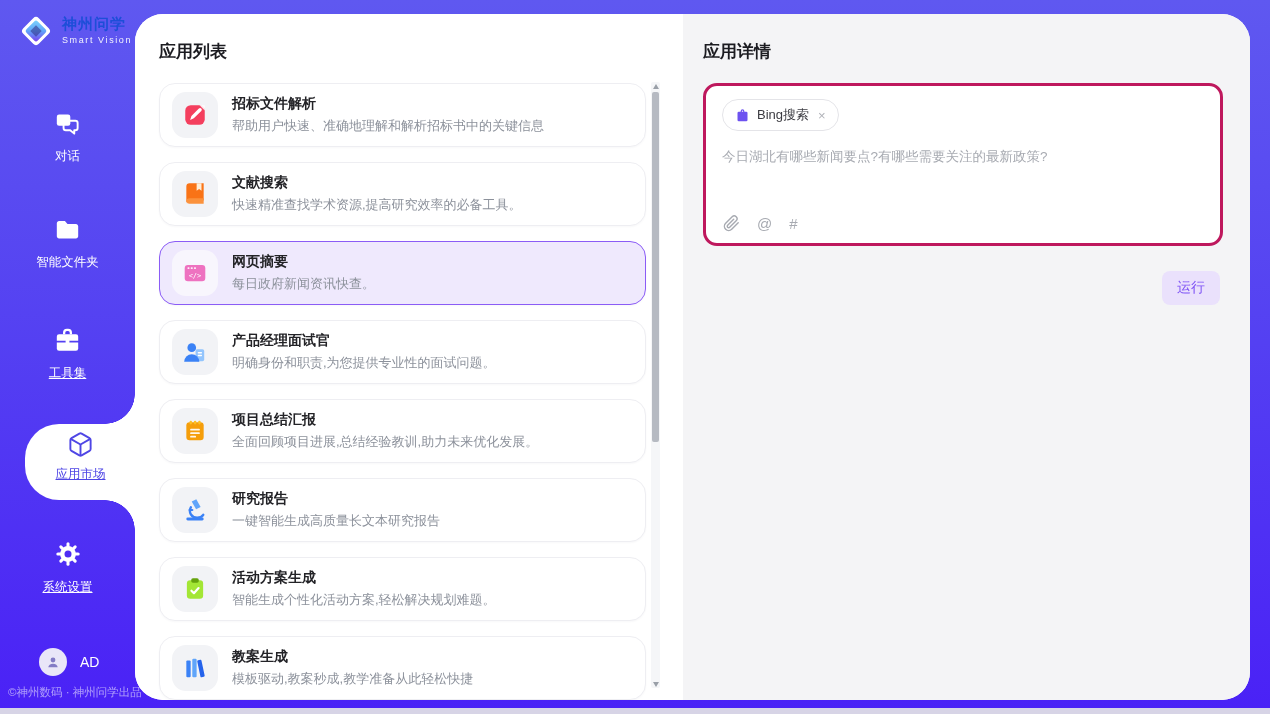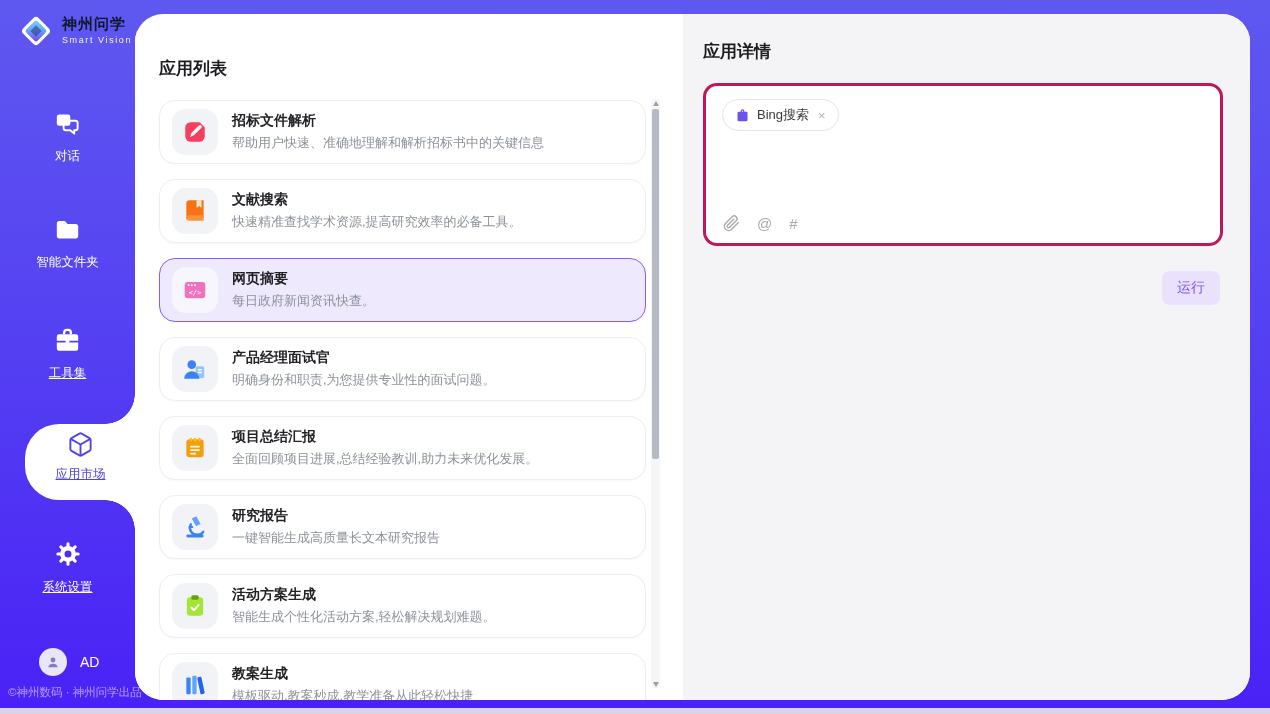--- a/index.html
+++ b/index.html
@@ -6,21 +6,21 @@
   body{
     width:1270px;height:714px;position:relative;overflow:hidden;
     background:linear-gradient(180deg,#5f58f0 0%,#5440f2 48%,#4a21f6 100%);
     font-family:"Liberation Sans","DejaVu Sans",sans-serif;
     -webkit-font-smoothing:antialiased;
   }
   
   .sidebar{position:absolute;left:0;top:0;width:135px;height:714px;}
   .brand{position:absolute;left:16px;top:11px;display:flex;align-items:center;gap:6px;}
   .brand-text{display:flex;flex-direction:column;line-height:1.1;}
-  .brand-name{font-size:15px;font-weight:700;color:#0f172a;letter-spacing:1px;}
+  .brand-name{font-size:15px;font-weight:700;color:#1d4ed8;letter-spacing:1px;}
   .brand-sub{font-size:9px;color:rgba(255,255,255,.92);letter-spacing:1.6px;margin-top:3px;}
   .nav-item{position:absolute;left:0;width:135px;text-align:center;color:#fff;cursor:pointer;}
   .nav-item .nav-label{display:block;font-size:12.5px;margin-top:7px;color:#fff;}
   .nav-label.underlined{text-decoration:underline;}
   .ni-chat{top:110px}.ni-folder{top:216px}.ni-tools{top:327px}.ni-settings{top:540px}
   .active-tab{position:absolute;left:25px;top:424px;width:110px;height:76px;background:#fff;border-radius:34px 0 0 34px;cursor:pointer;}
   .active-tab::before{content:"";position:absolute;right:0;top:-30px;width:30px;height:30px;
     background:radial-gradient(circle at 0 0, rgba(255,255,255,0) 29.5px, #fff 30px);}
   .active-tab::after{content:"";position:absolute;right:0;bottom:-30px;width:30px;height:30px;
     background:radial-gradient(circle at 0 100%, rgba(255,255,255,0) 29.5px, #fff 30px);}
@@ -28,21 +28,21 @@
   .active-inner .nav-label{color:#4f46e5;font-size:12.5px;margin-top:4px;display:block;text-decoration:underline;}
   .user-row{position:absolute;left:39px;top:648px;display:flex;align-items:center;gap:13px;}
   .avatar{width:28px;height:28px;border-radius:50%;background:#e9e6f8;display:flex;align-items:center;justify-content:center;}
   .user-name{color:#fff;font-size:14px;}
   .sidebar-footer{position:absolute;left:8px;bottom:14px;font-size:11.5px;color:rgba(255,255,255,.55);white-space:nowrap;}
   
   .content{position:absolute;left:135px;top:14px;right:20px;bottom:14px;background:#fff;
     border-radius:28px;display:flex;overflow:hidden;}
   .bottom-strip{position:absolute;left:0;right:0;bottom:0;height:6px;background:#d7d4e6;}
   
-  .panel-list{width:548px;flex:none;background:#fff;position:relative;box-sizing:border-box;padding:26px 0 0 24px;margin-top:17px;}
+  .panel-list{width:548px;flex:none;background:#fff;position:relative;box-sizing:border-box;padding:26px 0 0 24px;}
   .panel-title{font-size:17px;font-weight:700;color:#1c1c21;}
   .cards{margin-top:20px;width:487px;display:flex;flex-direction:column;gap:15px;}
   .card{height:64px;box-sizing:border-box;border:1px solid #eeeef2;border-radius:16px;background:#fff;
     display:flex;align-items:center;gap:14px;padding:0 12px;cursor:pointer;flex:none;
     box-shadow:0 1px 2px rgba(40,40,60,.03);}
   .card.selected{background:#efe9fd;border-color:#8b5cf6;}
   .icon-box{width:46px;height:46px;border-radius:14px;background:#f2f3f6;flex:none;
     display:flex;align-items:center;justify-content:center;}
   .card.selected .icon-box{background:#f8f6fd;}
   .card-text{min-width:0;}
@@ -303,20 +303,21 @@
 
     <div class="detail-card">
       <div class="tool-tag">
         <svg width="15" height="15" viewBox="0 0 24 24" fill="#6d52f0">
           <path d="M9 6V5a3 3 0 0 1 3-3 3 3 0 0 1 3 3v1h3a2 2 0 0 1 2 2v11a2 2 0 0 1-2 2H6a2 2 0 0 1-2-2V8a2 2 0 0 1 2-2h3zm2 0h2V5a1 1 0 0 0-2 0v1z"></path>
         </svg>
         <span class="tag-label">Bing搜索</span>
         <span class="tag-close">×</span>
       </div>
 
+      <div class="prompt">今日湖北有哪些新闻要点?有哪些需要关注的最新政策?</div>
 
       <div class="attach-row">
         <svg width="17" height="17" viewBox="0 0 24 24" fill="none" stroke="#a7aab1" stroke-width="2" stroke-linecap="round">
           <path d="M21.44 11.05l-9.19 9.19a6 6 0 0 1-8.49-8.49l9.19-9.19a4 4 0 0 1 5.66 5.66l-9.2 9.19a2 2 0 0 1-2.83-2.83l8.49-8.48"></path>
         </svg>
         <span class="glyph-icon">@</span>
         <span class="glyph-icon">#</span>
       </div>
     </div>
 

